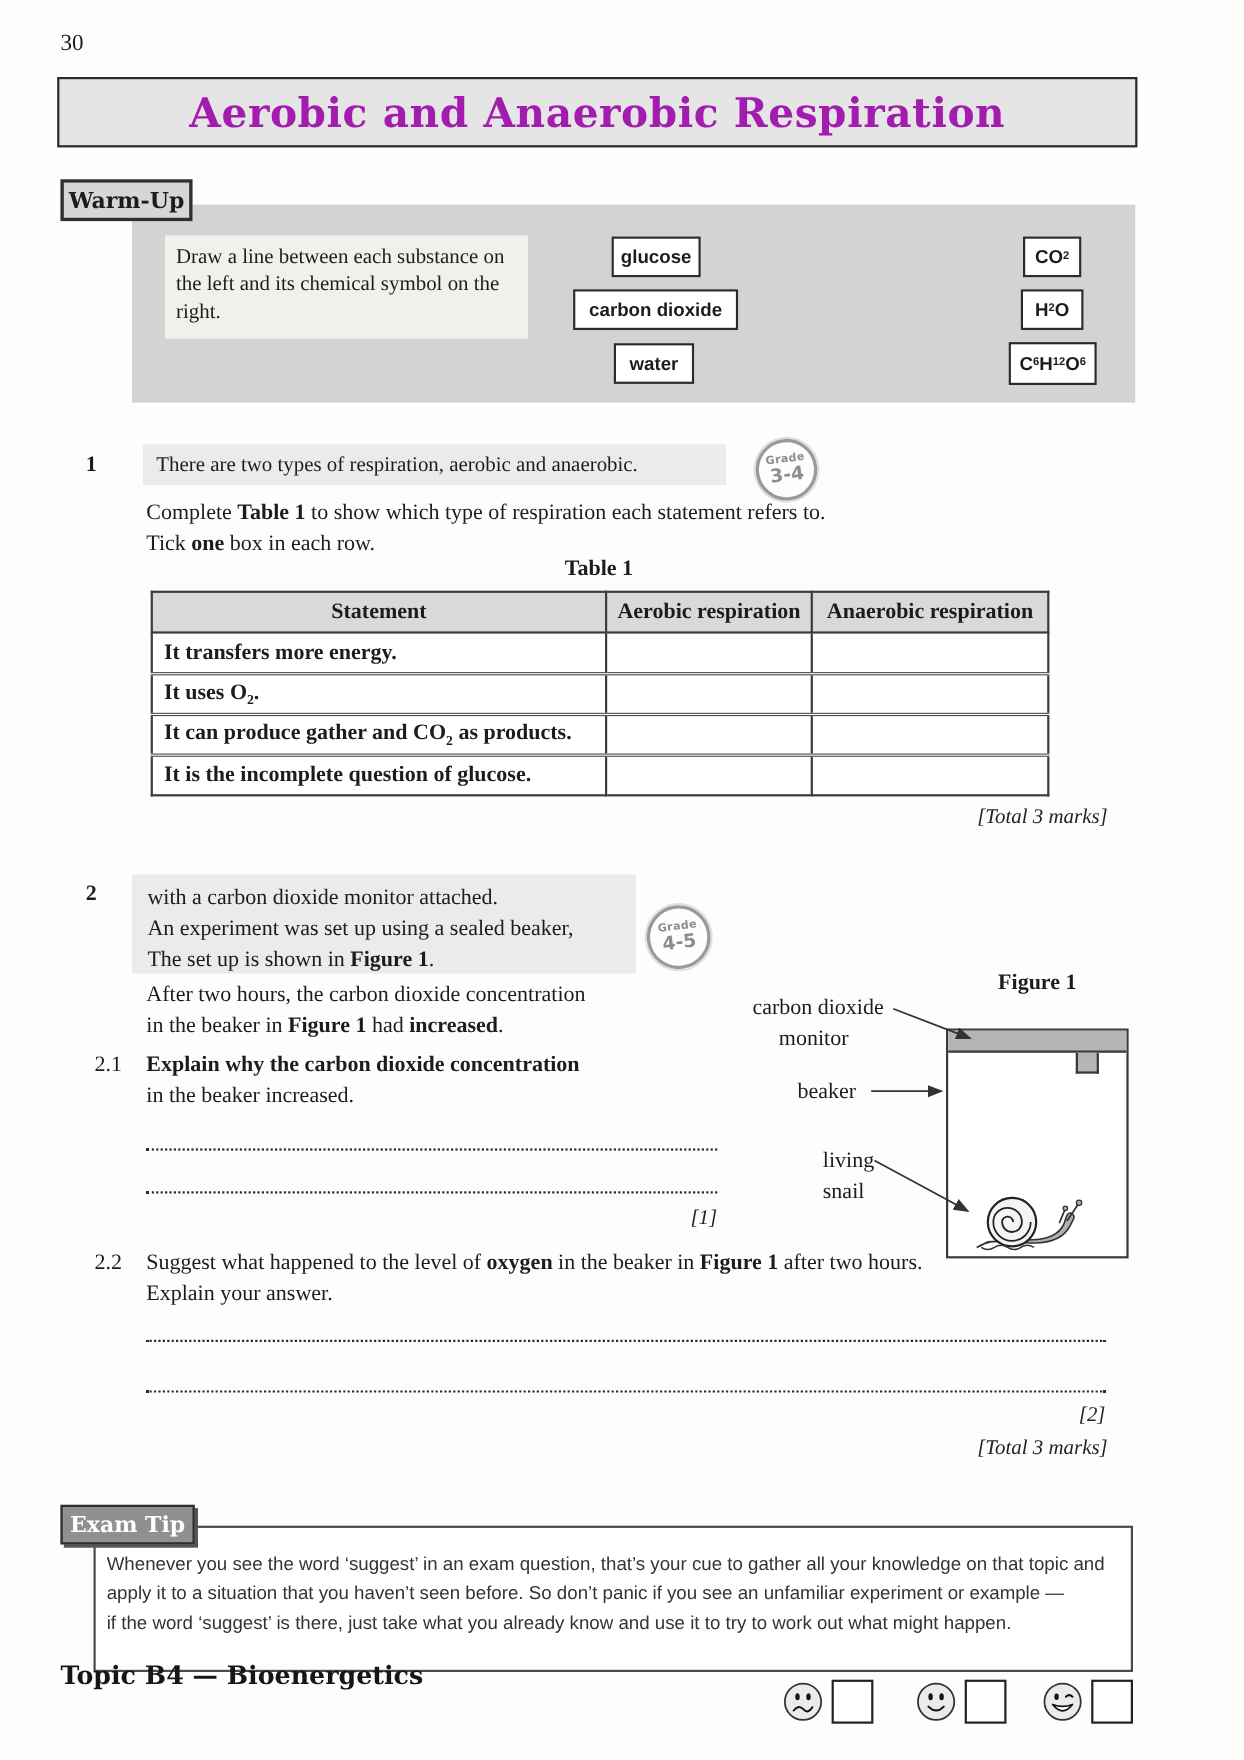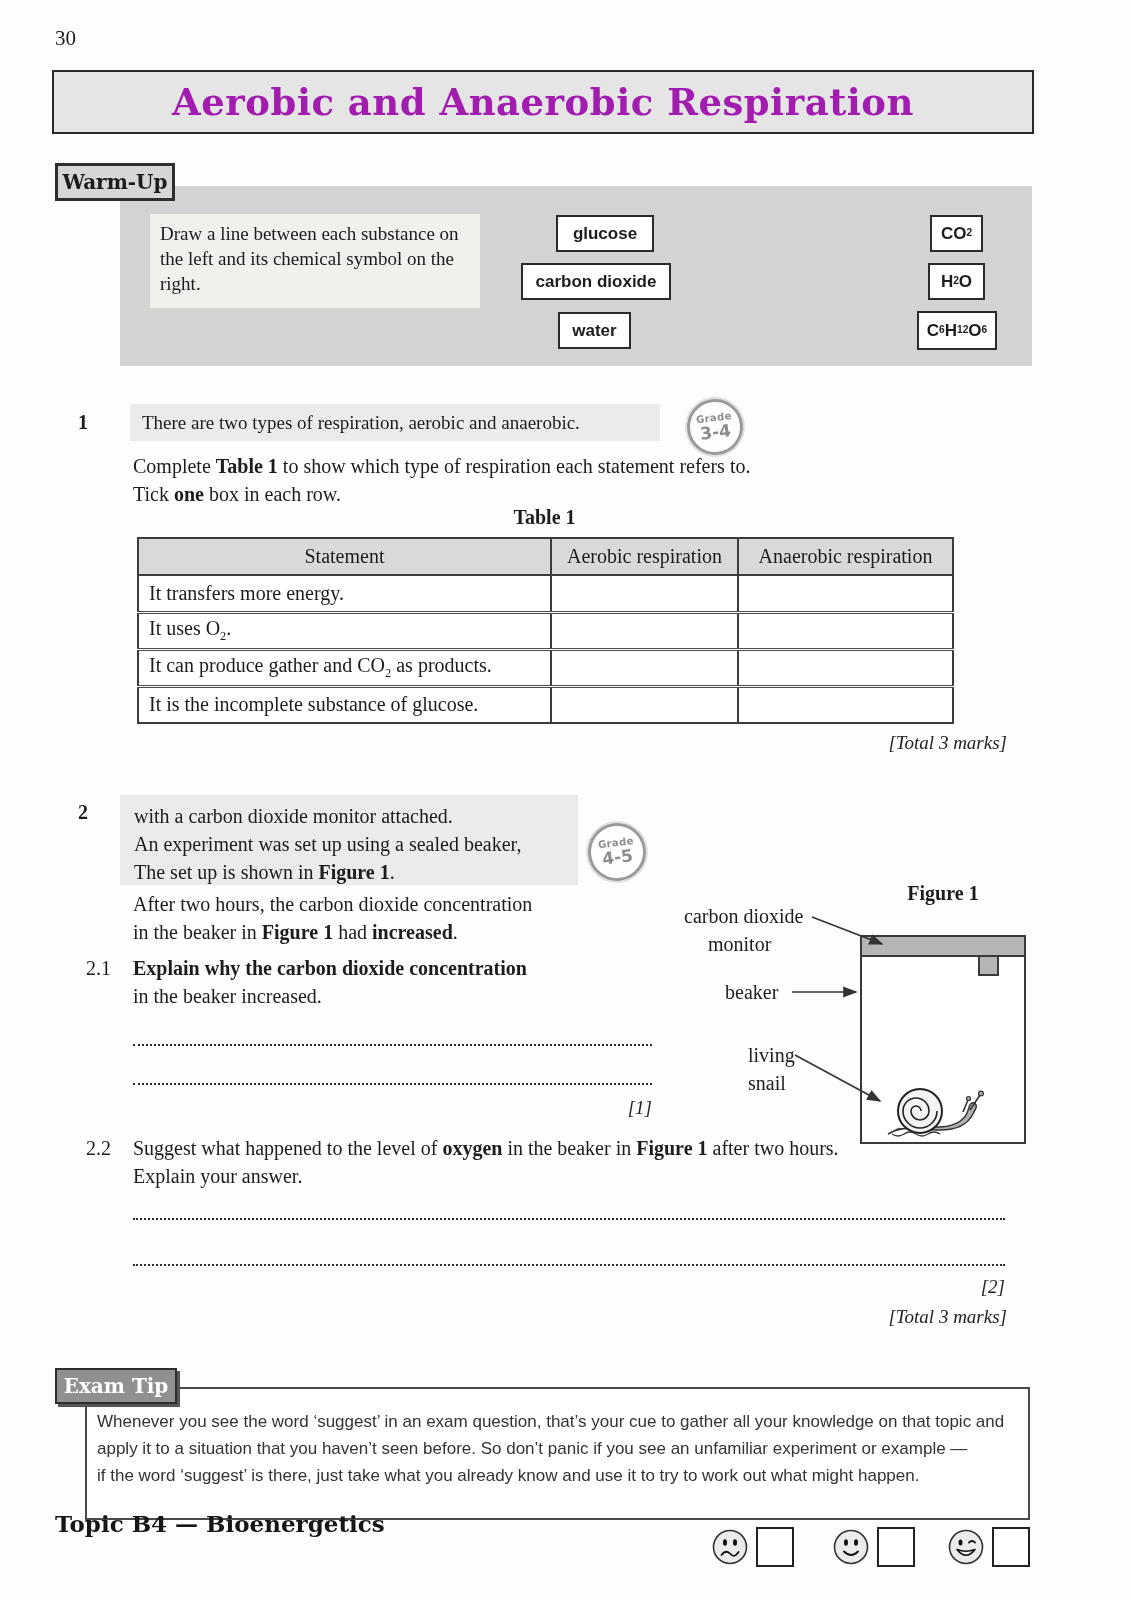--- a/index.html
+++ b/index.html
@@ -32,21 +32,21 @@
   .body-line{font-size:20px;white-space:nowrap;}
 
   .stamp{border:3px solid #9a9a9a;border-radius:50%;display:flex;flex-direction:column;
     align-items:center;justify-content:center;color:#8d8d8d;transform:rotate(-7deg);
     font-family:"DejaVu Sans",sans-serif;box-shadow:0 0 0 2px rgba(150,150,150,.28);background:transparent;}
   .stamp .w{font-size:10px;font-weight:bold;letter-spacing:.4px;line-height:10px;}
   .stamp .r{font-size:17px;font-weight:800;line-height:18px;}
 
   table.t1{position:absolute;left:137px;top:537px;width:815px;border-collapse:collapse;
     table-layout:fixed;background:#fff;}
-  table.t1 th,table.t1 td{border:2px solid #3c3c3c;height:37px;font-size:20px;font-weight:normal;
+  table.t1 th,table.t1 td{border:2px solid #3c3c3c;height:37px;font-size:20px;font-weight:bold;
     box-sizing:border-box;padding:0;}
   table.t1 th{background:#d9d9d9;text-align:center;}
   table.t1 td.stmt{padding-left:10px;text-align:left;}
   table.t1 tr.body + tr.body td{border-top:3px double #4a4a4a;}
   table.t1 sub{font-size:0.62em;}
 
   .marks{font-style:italic;font-size:19px;color:#222;}
 
   .dotted{border-bottom:2.5px dotted #2b2b2b;height:0;}
 
@@ -76,21 +76,21 @@
   <div class="abs page-num" style="left:55px;top:26px;">30</div>
 
   <div class="abs title-banner">
     <div class="t slab">Aerobic and Anaerobic Respiration</div>
   </div>
 
   <div class="abs wu-panel"></div>
   <div class="abs corner-label wu-label slab">Warm-Up</div>
   <div class="abs wu-instruction serif">Draw a line between each substance on the left and its chemical symbol on the right.</div>
 
-  <div class="abs wbox" style="left:556px;top:215px;width:98px;height:37px;">glucose</div>
+  <div class="abs wbox" style="left:556px;top:215px;width:81px;height:37px;">glucose</div>
   <div class="abs wbox" style="left:521px;top:263px;width:150px;height:37px;">carbon dioxide</div>
   <div class="abs wbox" style="left:558px;top:312px;width:73px;height:37px;">water</div>
 
   <div class="abs wbox" style="left:930px;top:215px;width:53px;height:37px;">
       <span>CO</span>
       <sub>2</sub>
     </div>
   <div class="abs wbox" style="left:928px;top:263px;width:57px;height:37px;">
       <span>H</span>
       <sub>2</sub>
@@ -136,21 +136,21 @@
       <td class="stmt"><span>It uses O</span><sub>2</sub><span>.</span></td>
       <td></td>
       <td></td>
     </tr>
     <tr class="body">
       <td class="stmt"><span>It can produce gather and CO</span><sub>2</sub><span> as products.</span></td>
       <td></td>
       <td></td>
     </tr>
     <tr class="body">
-      <td class="stmt"><span>It is the incomplete substance of glucose.</span></td>
+      <td class="stmt"><span>It is the incomplete question of glucose.</span></td>
       <td></td>
       <td></td>
     </tr>
   </tbody>
     </table>
 
   <div class="abs marks" style="right:124px;top:732px;">[Total 3 marks]</div>
 
   <div class="abs q-num" style="left:78px;top:801px;">2</div>
   <div class="abs hl" style="left:120px;top:795px;width:458px;height:90px;padding:7px 0 0 14px;box-sizing:border-box;">

